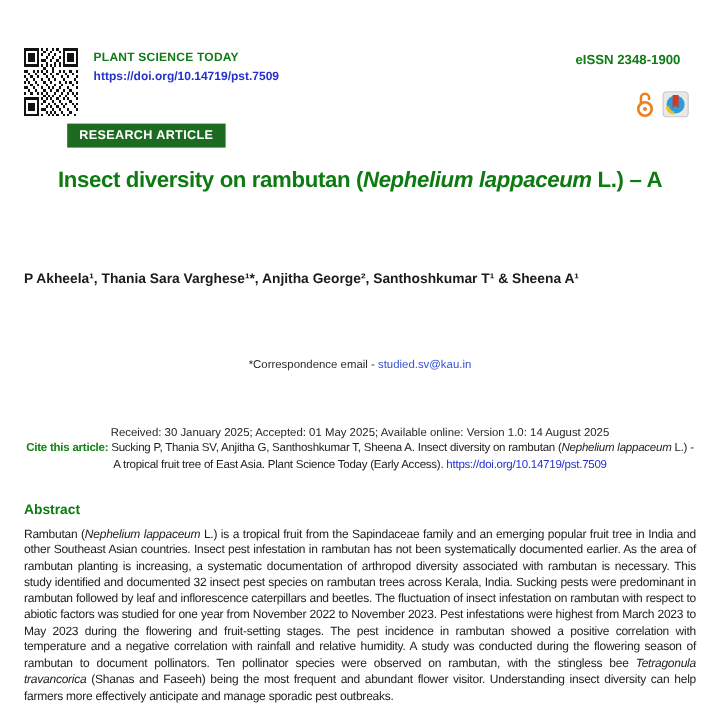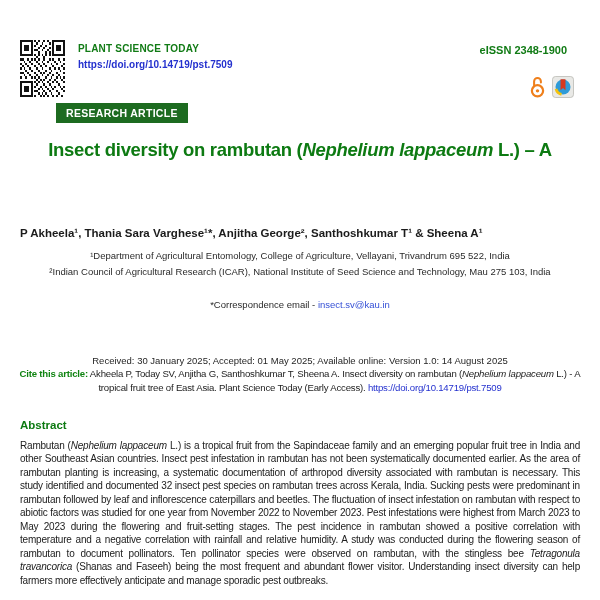--- a/index.html
+++ b/index.html
@@ -92,33 +92,29 @@
   </div>
 
   <div class="badge">RESEARCH ARTICLE</div>
 
   <div class="title">
     <span>Insect diversity on rambutan (</span><span class="it">Nephelium lappaceum</span><span> L.) – A</span><br>
   </div>
 
   <div class="authors">P Akheela¹, Thania Sara Varghese¹*, Anjitha George², Santhoshkumar T¹ &amp; Sheena A¹</div>
 
-  <div class="affils">
-    <div>¹Department of Agricultural Entomology, College of Agriculture, Vellayani, Trivandrum 695 522, India</div>
-    <div>²Indian Council of Agricultural Research (ICAR), National Institute of Seed Science and Technology, Mau 275 103, India</div>
-  </div>
 
   <div class="corresp">
-    <span>*Correspondence email - </span><a href="#">insect.sv@kau.in</a>
+    <span>*Correspondence email - </span><a href="#">studied.sv@kau.in</a>
   </div>
 
   <div class="dates">Received: 30 January 2025; Accepted: 01 May 2025; Available online: Version 1.0: 14 August 2025</div>
 
   <div class="citation">
-    <span class="label">Cite this article:</span><span> Akheela P, Today SV, Anjitha G, Santhoshkumar T, Sheena A. Insect diversity on rambutan (</span><span class="it">Nephelium lappaceum</span><span> L.) - A tropical fruit tree of East Asia. Plant Science Today (Early Access). </span><a href="#">https://doi.org/10.14719/pst.7509</a>
+    <span class="label">Cite this article:</span><span> Sucking P, Thania SV, Anjitha G, Santhoshkumar T, Sheena A. Insect diversity on rambutan (</span><span class="it">Nephelium lappaceum</span><span> L.) - A tropical fruit tree of East Asia. Plant Science Today (Early Access). </span><a href="#">https://doi.org/10.14719/pst.7509</a>
   </div>
 
   <div class="abs-head">Abstract</div>
   <div class="abs-body">
     <span>Rambutan (</span><span class="it">Nephelium lappaceum</span><span> L.) is a tropical fruit from the Sapindaceae family and an emerging popular fruit tree in India and other Southeast Asian countries. Insect pest infestation in rambutan has not been systematically documented earlier. As the area of rambutan planting is increasing, a systematic documentation of arthropod diversity associated with rambutan is necessary. This study identified and documented 32 insect pest species on rambutan trees across Kerala, India. Sucking pests were predominant in rambutan followed by leaf and inflorescence caterpillars and beetles. The fluctuation of insect infestation on rambutan with respect to abiotic factors was studied for one year from November 2022 to November 2023. Pest infestations were highest from March 2023 to May 2023 during the flowering and fruit-setting stages. The pest incidence in rambutan showed a positive correlation with temperature and a negative correlation with rainfall and relative humidity. A study was conducted during the flowering season of rambutan to document pollinators. Ten pollinator species were observed on rambutan, with the stingless bee </span><span class="it">Tetragonula travancorica</span><span> (Shanas and Faseeh) being the most frequent and abundant flower visitor. Understanding insect diversity can help farmers more effectively anticipate and manage sporadic pest outbreaks.</span>
   </div>
 
 </div>
 
 </body></html>

